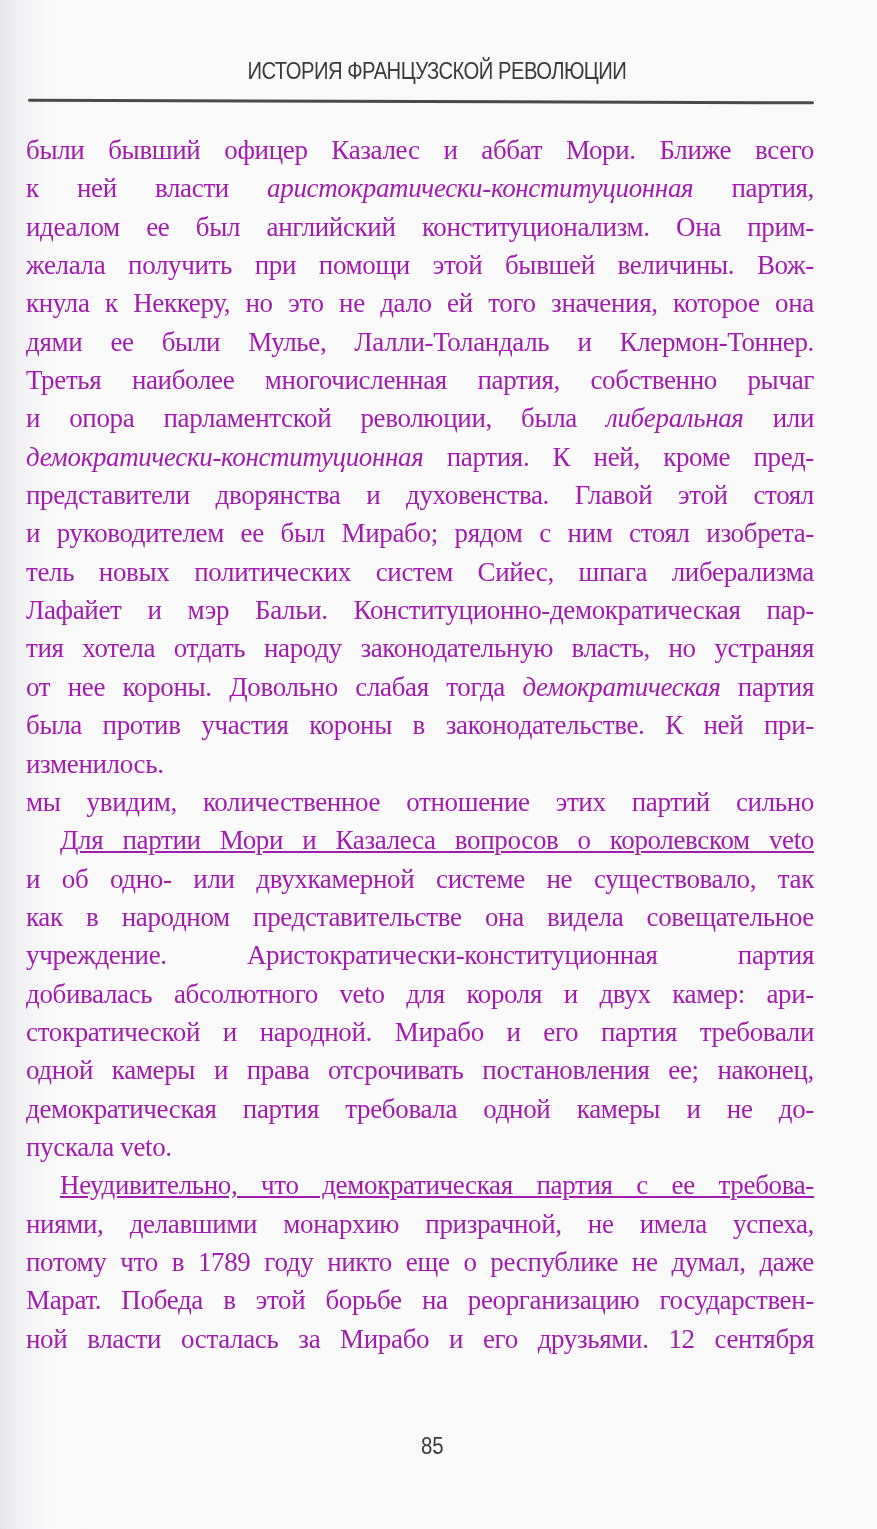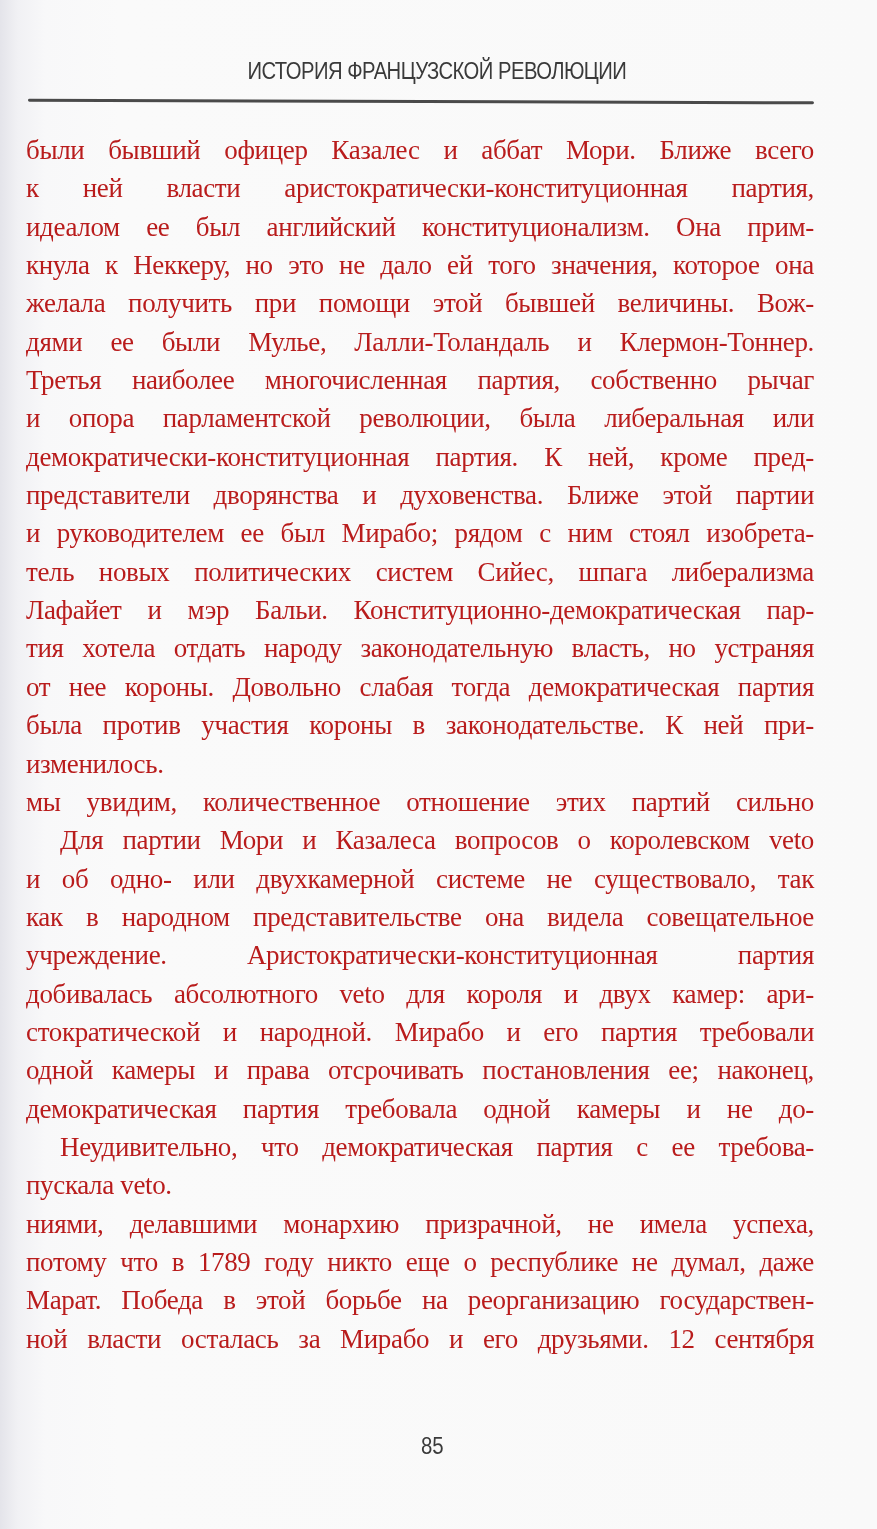--- a/index.html
+++ b/index.html
@@ -19,74 +19,74 @@
   }
   .rule {
     position: absolute; top: 100px; left: 28px; width: 786px; height: 3px;
     background: #4a4a4a; border-radius: 2px;
     transform: rotate(0.2deg);
   }
   .body-text {
     position: absolute; top: 131px; left: 26px; width: 788px;
     font-family: "Liberation Serif", serif;
     font-size: 27px; line-height: 38.35px;
-    color: #b91c1c;
+    color: #a21caf;
   }
   .line {
     display: block; white-space: nowrap; height: 38.35px;
     text-align: justify; text-align-last: justify;
     letter-spacing: -0.35px;
   }
   .line.last { text-align-last: left; }
-  .line.indent { padding-left: 34px; }
-  .it { }
+  .line.indent { padding-left: 34px; text-decoration: underline; }
+  .it { font-style: italic; }
   .page-number {
     position: absolute; top: 1432px; left: 0; width: 877px;
     text-align: center;
     font-family: "Liberation Sans", sans-serif;
     font-size: 24px; color: #3a3a3a;
     transform: scaleX(0.85); transform-origin: 397px 0;
   }
 </style>
 </head>
 <body>
 
 <div>
   <div class="running-head">ИСТОРИЯ ФРАНЦУЗСКОЙ РЕВОЛЮЦИИ</div>
   <div class="rule"></div>
 
   <div class="body-text" id="body-text">
       <span class="line"><span>были бывший офицер Казалес и аббат Мори. Ближе всего</span></span>
       <span class="line"><span>к ней власти </span><span class="it">аристократически-конституционная</span><span> партия,</span></span>
       <span class="line"><span>идеалом ее был английский конституционализм. Она прим-</span></span>
+      <span class="line"><span>желала получить при помощи этой бывшей величины. Вож-</span></span>
       <span class="line"><span>кнула к Неккеру, но это не дало ей того значения, которое она</span></span>
-      <span class="line"><span>желала получить при помощи этой бывшей величины. Вож-</span></span>
       <span class="line"><span>дями ее были Мулье, Лалли-Толандаль и Клермон-Тоннер.</span></span>
       <span class="line"><span>Третья наиболее многочисленная партия, собственно рычаг</span></span>
       <span class="line"><span>и опора парламентской революции, была </span><span class="it">либеральная</span><span> или</span></span>
       <span class="line"><span class="it">демократически-конституционная</span><span> партия. К ней, кроме пред-</span></span>
-      <span class="line"><span>представители дворянства и духовенства. Ближе этой партии</span></span>
+      <span class="line"><span>представители дворянства и духовенства. Главой этой стоял</span></span>
       <span class="line"><span>и руководителем ее был Мирабо; рядом с ним стоял изобрета-</span></span>
       <span class="line"><span>тель новых политических систем Сийес, шпага либерализма</span></span>
       <span class="line"><span>Лафайет и мэр Бальи. Конституционно-демократическая пар-</span></span>
       <span class="line"><span>тия хотела отдать народу законодательную власть, но устраняя</span></span>
       <span class="line"><span>от нее короны. Довольно слабая тогда </span><span class="it">демократическая</span><span> партия</span></span>
       <span class="line"><span>была против участия короны в законодательстве. К ней при-</span></span>
       <span class="line last"><span>изменилось.</span></span>
       <span class="line"><span>мы увидим, количественное отношение этих партий сильно</span></span>
       <span class="line indent"><span>Для партии Мори и Казалеса вопросов о королевском veto</span></span>
       <span class="line"><span>и об одно- или двухкамерной системе не существовало, так</span></span>
       <span class="line"><span>как в народном представительстве она видела совещательное</span></span>
       <span class="line"><span>учреждение. Аристократически-конституционная партия</span></span>
       <span class="line"><span>добивалась абсолютного veto для короля и двух камер: ари-</span></span>
       <span class="line"><span>стократической и народной. Мирабо и его партия требовали</span></span>
       <span class="line"><span>одной камеры и права отсрочивать постановления ее; наконец,</span></span>
       <span class="line"><span>демократическая партия требовала одной камеры и не до-</span></span>
+      <span class="line last"><span>пускала veto.</span></span>
       <span class="line indent"><span>Неудивительно, что демократическая партия с ее требова-</span></span>
-      <span class="line last"><span>пускала veto.</span></span>
       <span class="line"><span>ниями, делавшими монархию призрачной, не имела успеха,</span></span>
       <span class="line"><span>потому что в 1789 году никто еще о республике не думал, даже</span></span>
       <span class="line"><span>Марат. Победа в этой борьбе на реорганизацию государствен-</span></span>
       <span class="line"><span>ной власти осталась за Мирабо и его друзьями. 12 сентября</span></span>
     </div>
 
   <div class="page-number">85</div>
 </div>
 
 </body></html>

